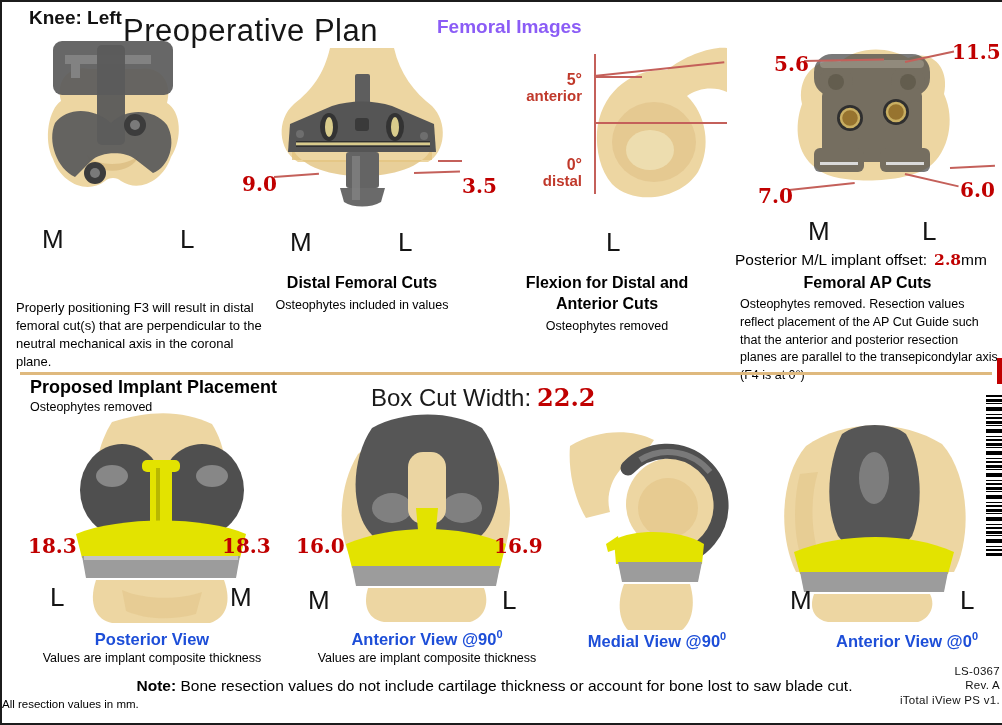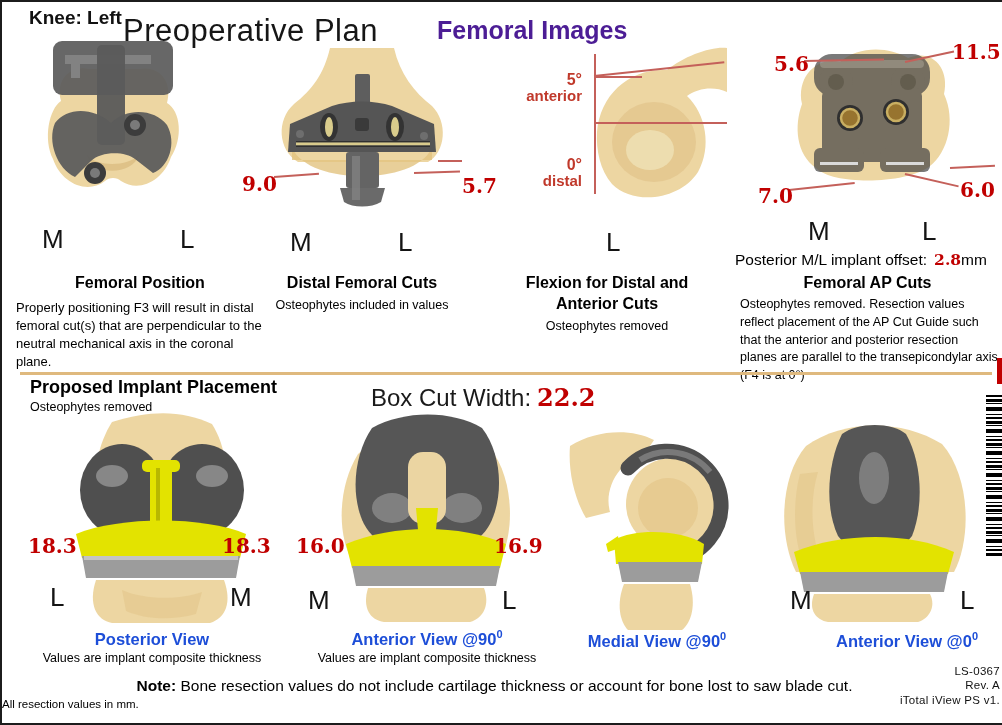--- a/index.html
+++ b/index.html
@@ -5,21 +5,21 @@
   html,body{margin:0;padding:0;background:#fff;}
   .page{
     position:relative;width:1002px;height:725px;background:#fff;overflow:hidden;
     border-left:2px solid #1c1c1c;border-top:2px solid #1c1c1c;border-bottom:2px solid #1c1c1c;
     box-sizing:border-box;
     font-family:"Liberation Sans",sans-serif;color:#000;
   }
   .txt{position:absolute;white-space:nowrap;}
   .knee{left:14px;top:5px;font-size:19px;font-weight:600;color:#111;margin-left:13px;}
   .title{left:121px;top:11px;font-size:31px;font-weight:400;color:#161616;letter-spacing:.5px;}
-  .fem-heading{left:435px;top:14px;font-size:25px;font-weight:700;color:#4c1d95;}
+  .fem-heading{left:435px;top:14px;font-size:19px;font-weight:700;color:#8b5cf6;}
   .rv{position:absolute;font-family:"DejaVu Serif",serif;font-weight:700;font-size:20px;color:#C00000;white-space:nowrap;}
   .ml{position:absolute;font-size:26px;font-weight:400;color:#141414;white-space:nowrap;}
   .cap{position:absolute;font-size:16px;font-weight:700;text-align:center;color:#000;white-space:nowrap;}
   .cap2{position:absolute;font-size:16.5px;font-weight:700;text-align:center;color:#1d4ed8;white-space:nowrap;}
   .cap2 sup{font-size:11px;}
   .desc{position:absolute;font-size:12.5px;line-height:1.38;color:#000;text-align:center;}
   .desc.left{text-align:left;}
   .angle{position:absolute;width:66px;text-align:right;color:#C0392B;font-weight:700;font-size:15px;line-height:1.0;}
   .angle .deg{font-size:16px;}
   .rline{position:absolute;height:1.5px;background:#C4605A;transform-origin:left center;}
@@ -65,21 +65,20 @@
       <rect x="70" y="10" width="28" height="100" rx="5" opacity="0.96"></rect>
       <path d="M28,88 C40,72 66,72 84,88 C100,72 128,74 140,90 C150,108 142,132 126,138 L108,124 C98,116 74,116 64,126 L48,142 C30,134 20,106 28,88 Z" opacity="0.94"></path>
     </g>
     <circle cx="108" cy="90" r="11" fill="#3C3C3C"></circle>
       <circle cx="108" cy="90" r="5" fill="#7A7A7A"></circle>
     <circle cx="68" cy="138" r="11" fill="#3C3C3C"></circle>
       <circle cx="68" cy="138" r="5" fill="#7A7A7A"></circle>
   </svg>
   <span class="ml" style="left:40px;top:222px">M</span>
   <span class="ml" style="left:178px;top:222px">L</span>
-  <div class="cap" style="left:18px;top:272px;width:240px">Femoral Position</div>
   <div class="desc left" style="left:14px;top:297px;width:250px;font-size:13px">Properly positioning F3 will result in distal femoral cut(s) that are perpendicular to the neutral mechanical axis in the coronal plane.</div>
 
   <svg class="illus" style="left:270px;top:46px" width="180" height="172" viewBox="0 0 180 172">
     <path d="M58,0 L122,0 C128,26 142,44 160,58 C176,74 174,104 156,114 L26,114 C6,102 4,72 22,56 C40,42 52,26 58,0 Z" fill="#EDD6A2"></path>
     <path d="M20,100 C30,120 60,128 90,128 C120,128 150,120 160,100 L160,112 L20,112 Z" fill="#E2C37F" opacity="0.8"></path>
     <rect x="83" y="26" width="15" height="48" rx="2" fill="#5E5E5E"></rect>
     <path d="M18,76 L60,58 C78,52 102,52 120,58 L162,76 L164,104 L16,104 Z" fill="#555555"></path>
     <ellipse cx="57" cy="79" rx="9" ry="14" fill="#333333"></ellipse>
       <ellipse cx="57" cy="79" rx="4" ry="10" fill="#D9CC8C"></ellipse>
     <ellipse cx="123" cy="79" rx="9" ry="14" fill="#333333"></ellipse>
@@ -91,21 +90,21 @@
     <rect x="24" y="94.5" width="134" height="3" fill="#D9CB8C"></rect>
     <rect x="24" y="97.5" width="134" height="1.5" fill="#303030"></rect>
     <rect x="74" y="104" width="33" height="36" rx="3" fill="#646464"></rect>
     <path d="M68,140 L113,140 L109,154 C99,160 81,160 72,154 Z" fill="#6A6A6A"></path>
     <rect x="80" y="108" width="8" height="44" fill="#8A8A8A" opacity="0.6"></rect>
   </svg>
   <div class="rline" style="left:272px;top:174px;width:45px;transform:rotate(-4deg)"></div>
   <div class="rline" style="left:436px;top:158px;width:24px"></div>
   <div class="rline" style="left:412px;top:170px;width:46px;transform:rotate(-2deg)"></div>
   <span class="rv" style="left:240px;top:170px">9.0</span>
-  <span class="rv" style="left:460px;top:172px">5.7</span>
+  <span class="rv" style="left:460px;top:172px">3.5</span>
   <span class="ml" style="left:288px;top:225px">M</span>
   <span class="ml" style="left:396px;top:225px">L</span>
   <div class="cap" style="left:250px;top:272px;width:220px">Distal Femoral Cuts</div>
   <div class="desc" style="left:255px;top:295px;width:210px">Osteophytes included in values</div>
 
   <svg class="illus" style="left:560px;top:40px" width="165" height="170" viewBox="0 0 165 170">
     <path d="M35,90 C38,52 68,26 105,28 C122,14 150,4 165,6 L165,50 C152,44 136,46 125,54 C144,72 150,105 136,130 C118,158 72,164 50,142 C38,128 34,108 35,90 Z" fill="#EDD6A2"></path>
     <ellipse cx="92" cy="100" rx="42" ry="40" fill="#E0C189" opacity="0.65"></ellipse>
     <ellipse cx="88" cy="108" rx="24" ry="20" fill="#EFE0B4" opacity="0.85"></ellipse>
   </svg>

